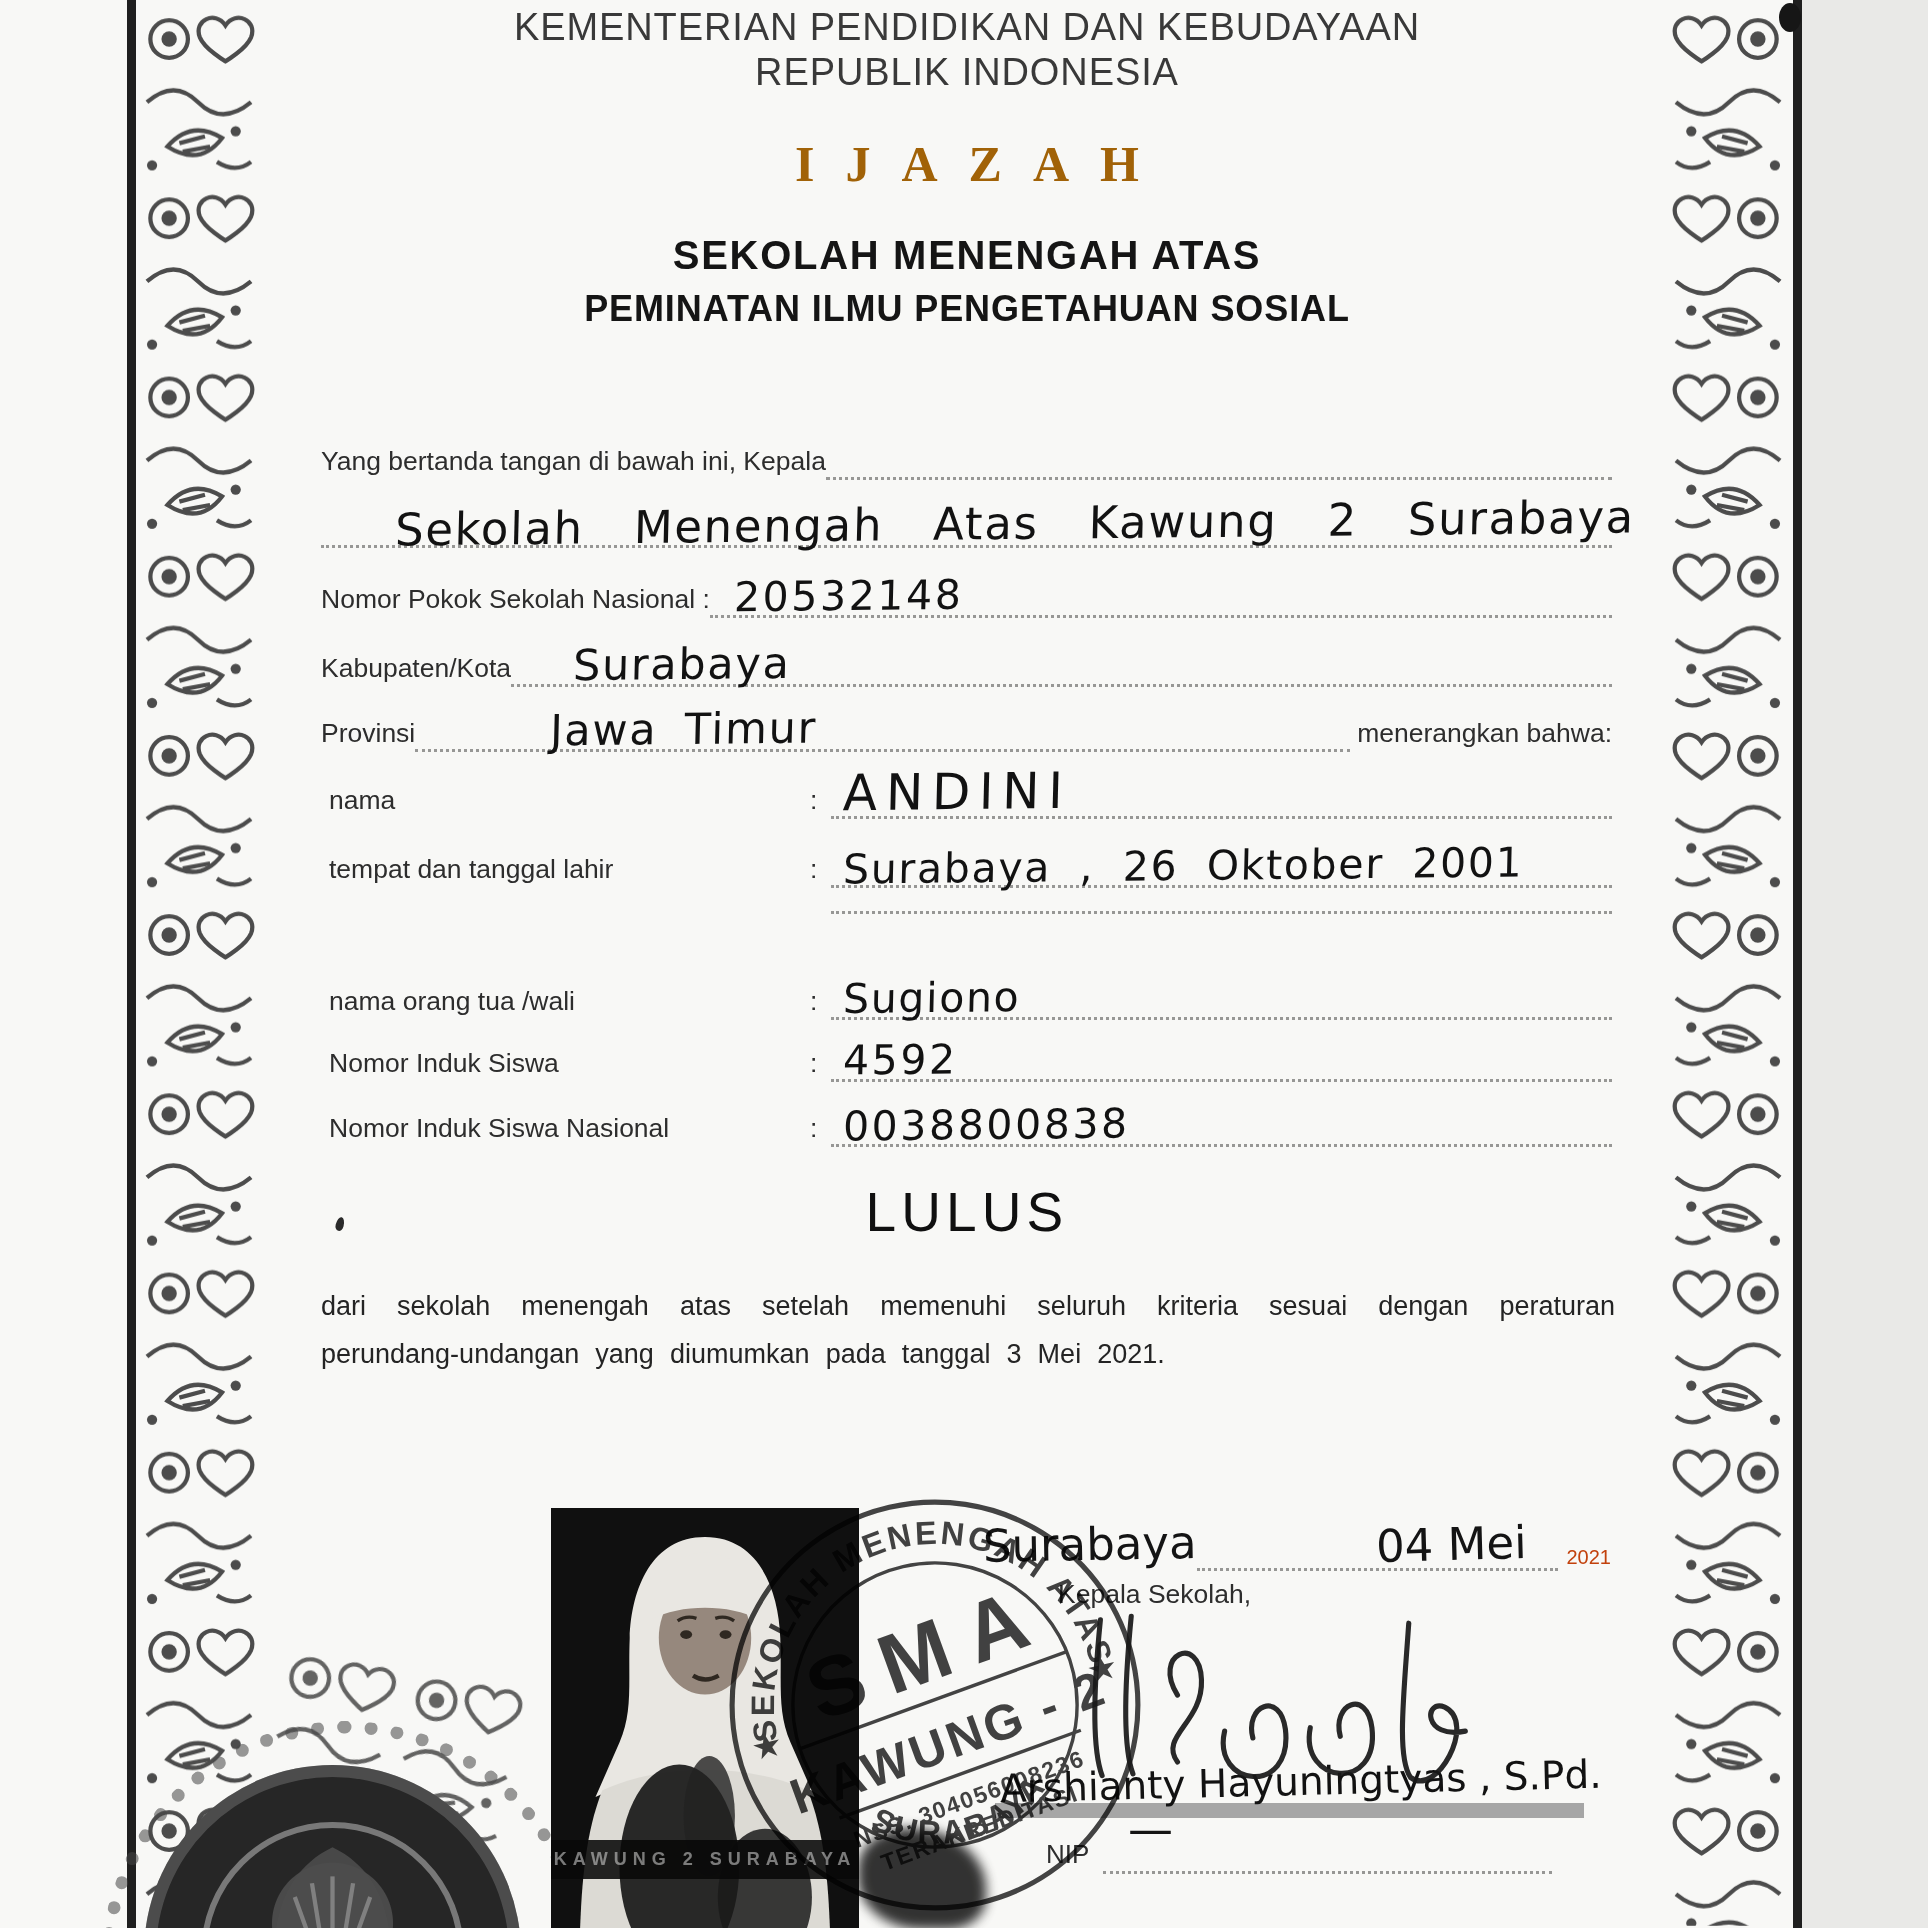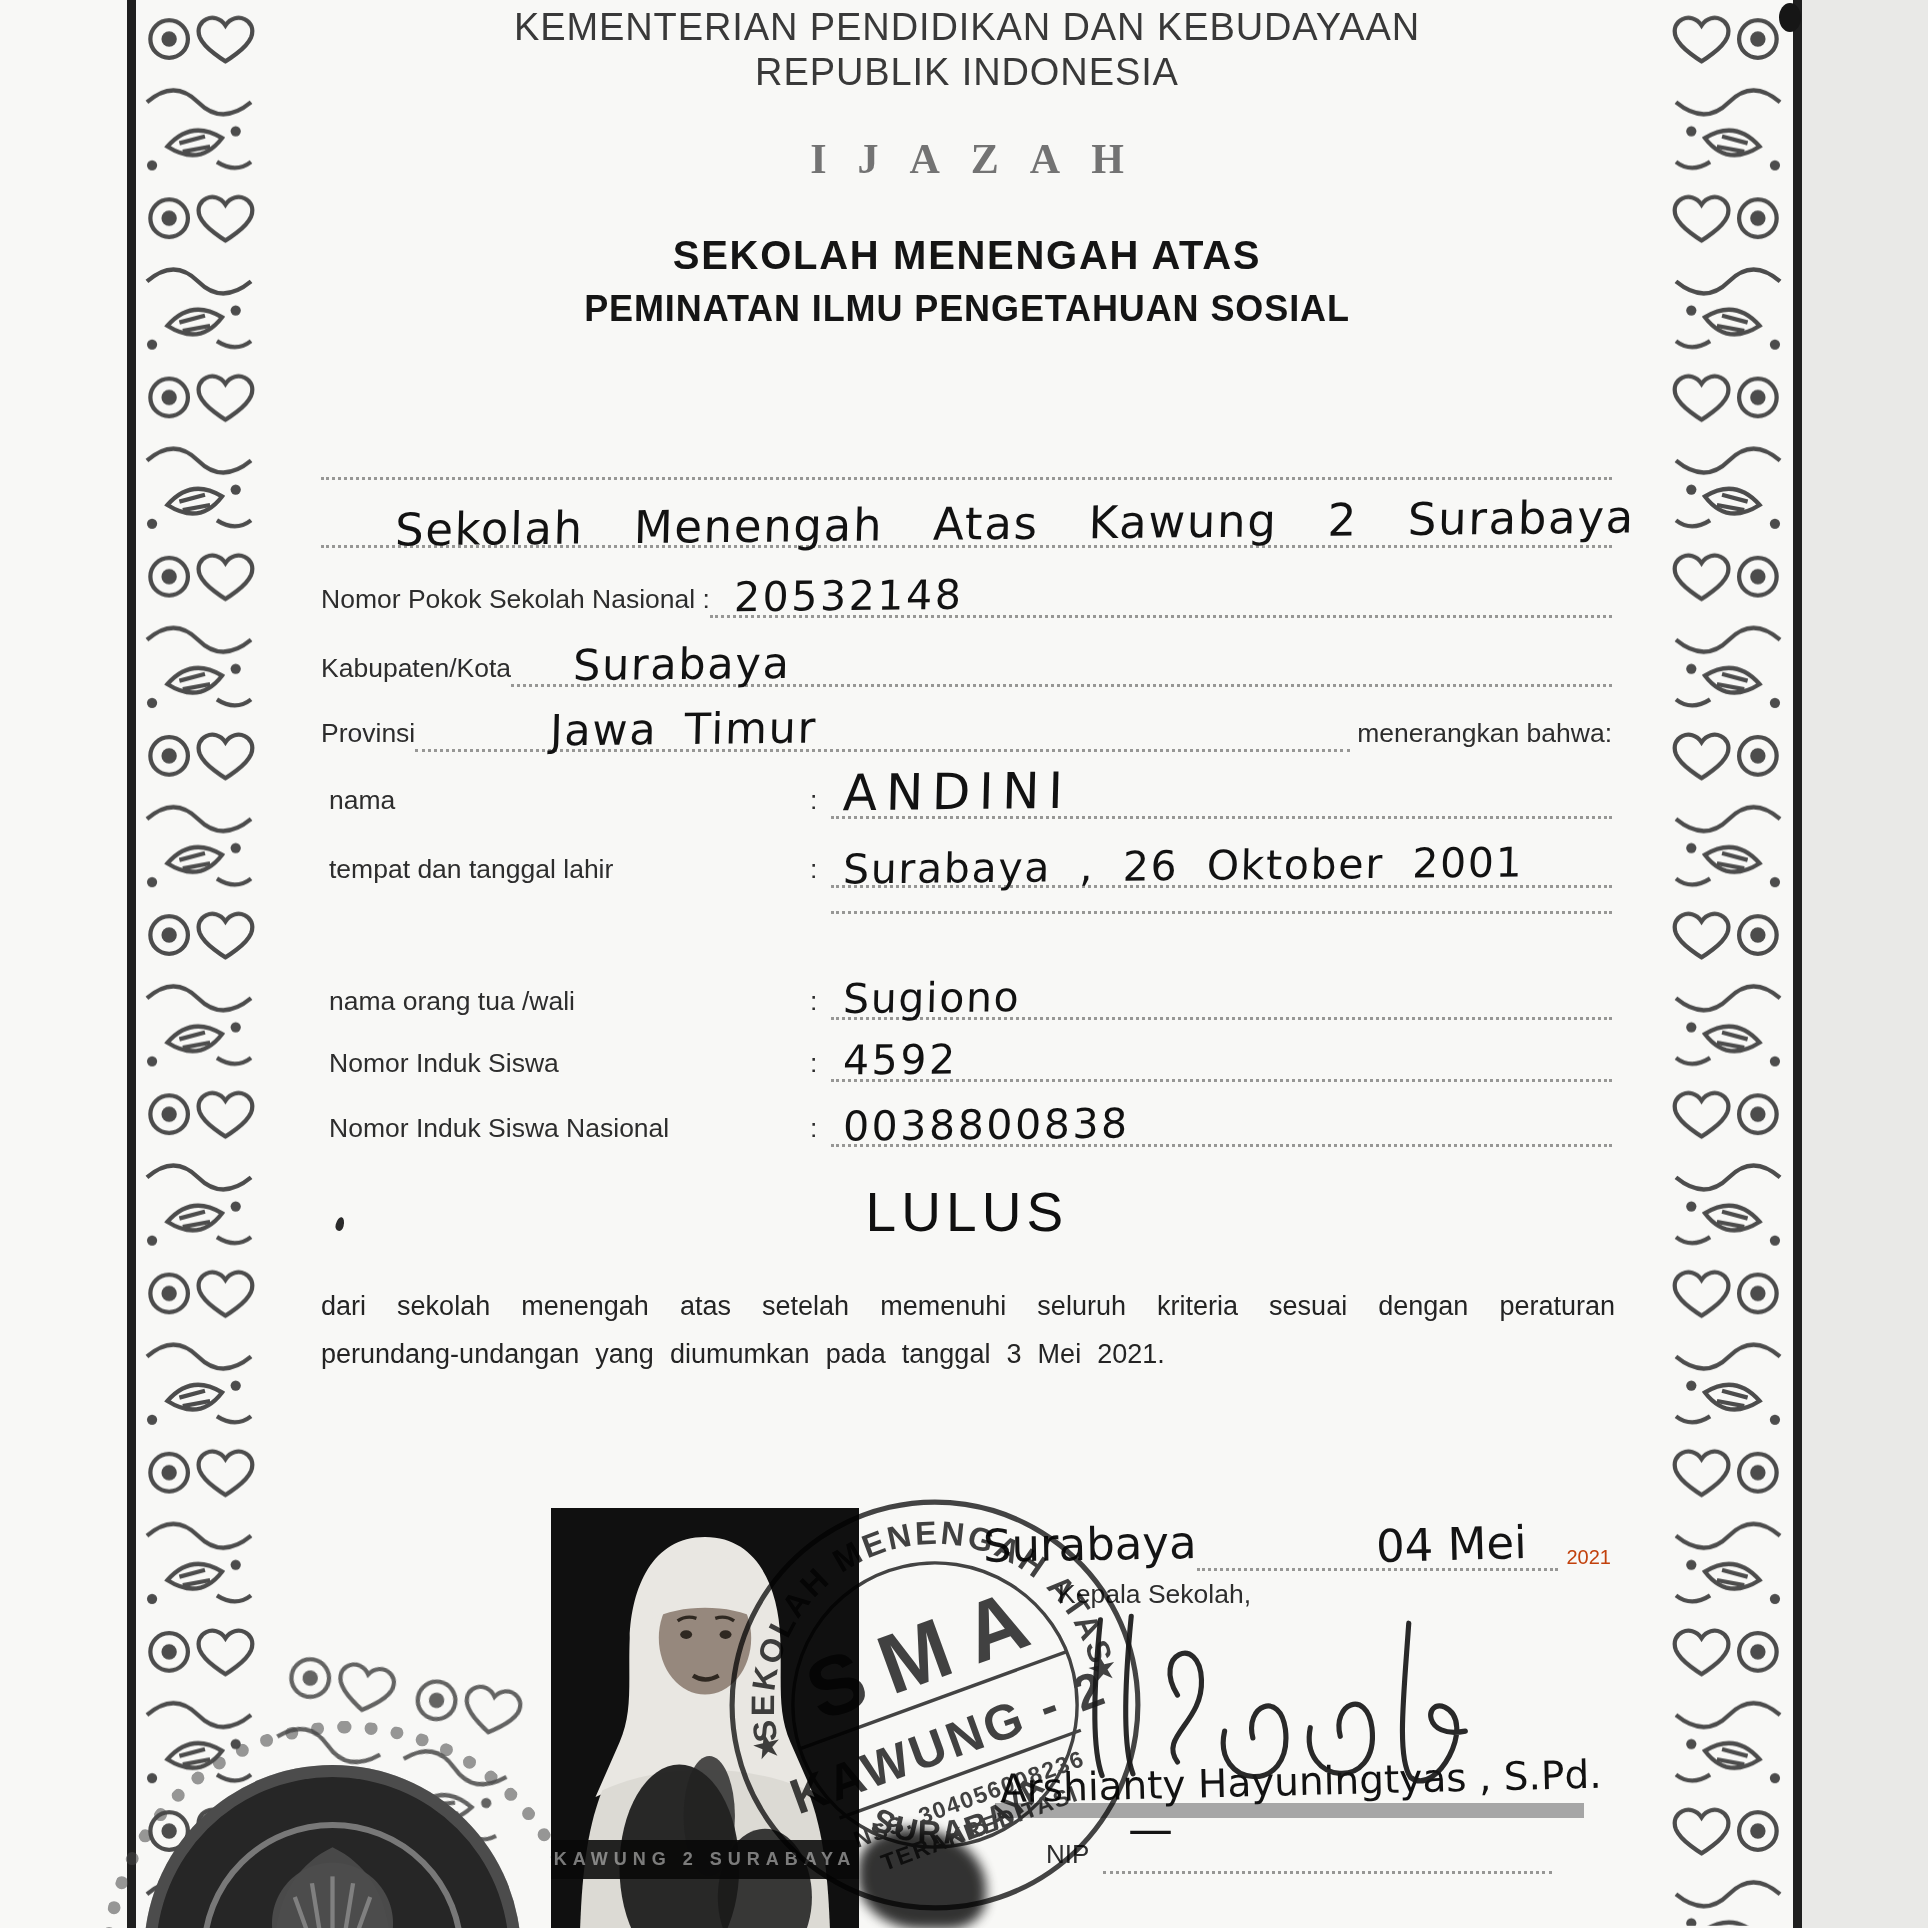--- a/index.html
+++ b/index.html
@@ -21,22 +21,22 @@
   .emblem{position:absolute;left:144px;top:1765px;width:377px;height:377px;border-radius:50%;
           background:radial-gradient(circle at 50% 42%, #4a4a4a 0 60px, #262626 61px 100%);
           box-shadow:inset 0 0 0 12px rgba(150,150,150,.35);}
   .emblem svg{width:100%;height:100%;}
   .smudge{position:absolute;background:#171717;filter:blur(6px);}
   .smudge-a{left:858px;top:1828px;width:128px;height:101px;border-radius:40% 60% 30% 50%;opacity:.88;}
   .smudge-b{left:591px;top:1883px;width:257px;height:51px;border-radius:50%;opacity:.7;}
   
   .center-wrap{position:absolute;left:265px;width:1404px;text-align:center;}
   .ministry{font-size:38px;letter-spacing:0.9px;color:#393939;line-height:1.18;}
-  .doc-title{font-family:"Liberation Serif",serif;font-size:42px;font-weight:600;letter-spacing:31px;
-             color:#737373;text-indent:31px;}
+  .doc-title{font-family:"Liberation Serif",serif;font-size:50px;font-weight:600;letter-spacing:31px;
+             color:#a16207;text-indent:31px;}
   .lvl{font-size:40px;font-weight:bold;color:#151515;letter-spacing:1.7px;}
   .prog{font-size:36px;font-weight:bold;color:#151515;letter-spacing:0.9px;}
   .year{font-size:27px;color:#2b2b2b;letter-spacing:0.9px;}
   
   .row{position:absolute;left:321px;width:1291px;display:flex;align-items:flex-end;}
   .lbl{font-size:26.5px;color:#2d2d2d;padding-bottom:3.4px;white-space:nowrap;}
   .lbl-w{flex:0 0 481px;margin-left:8px;}
   .colon{font-size:26.5px;color:#2d2d2d;padding-bottom:3.4px;flex:0 0 20.5px;}
   .fill{flex:1;align-self:stretch;position:relative;border-bottom:3.4px dotted #979795;}
   .nofill{border-bottom:none;}
@@ -123,20 +123,21 @@
     <div class="doc-title">IJAZAH</div>
   </div>
   <div class="center-wrap" style="top:233px">
     <div class="lvl">SEKOLAH MENENGAH ATAS</div>
   </div>
   <div class="center-wrap" style="top:288px">
     <div class="prog">PEMINATAN ILMU PENGETAHUAN SOSIAL</div>
   </div>
 
   <div class="row" style="top:435px;height:45px">
+    <span class="lbl">Yang bertanda tangan di bawah ini, Kepala</span>
     <span class="fill"></span>
   </div>
 
   <div class="row" style="top:481px;height:67px">
     <span class="fill">
       <span class="hw" style="left:74px;font-size:45px;word-spacing:34px;letter-spacing:1.7px">Sekolah  Menengah  Atas  Kawung  2  Surabaya</span>
     </span>
   </div>
 
   <div class="row" style="top:555px;height:63px">

